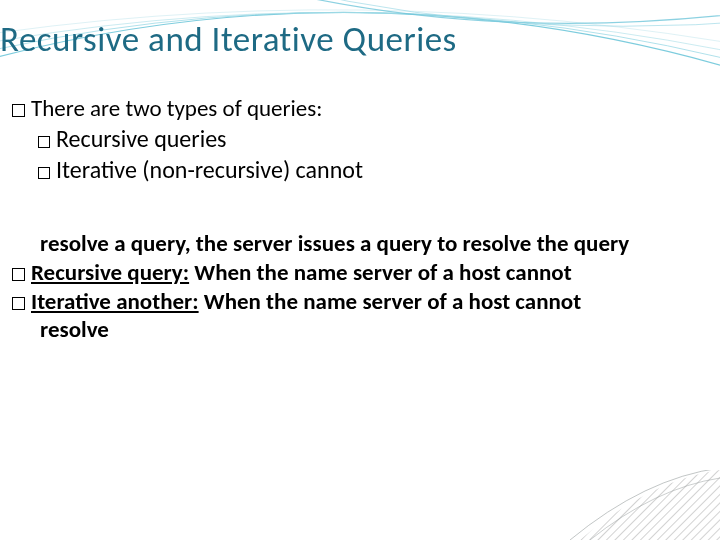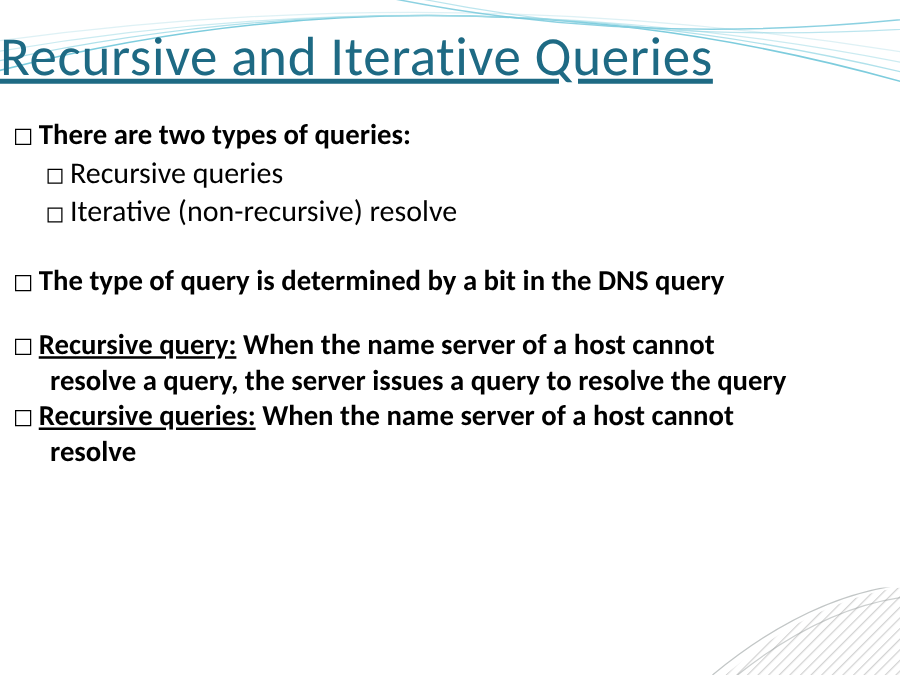--- a/index.html
+++ b/index.html
@@ -23,36 +23,35 @@
     top: -10px;
     left: 0;
     width: 720px;
     height: 120px;
     pointer-events: none;
   }
   .title {
     position: absolute;
     top: 18px;
     left: 0px;
-    font-size: 44px;
+    font-size: 35px;
     color: #1e6a84;
     font-weight: 400;
     letter-spacing: 0.5px;
-    text-decoration: underline;
   }
   .body {
     position: absolute;
     top: 90px;
     left: 12px;
     right: 20px;
     color: #000;
   }
   .lvl1 {
     font-size: 23px;
-    font-weight: 700;
+    font-weight: 400;
     margin-top: 4px;
     line-height: 1.25;
   }
   .lvl2 {
     font-size: 24px;
     font-weight: 400;
     margin-left: 26px;
     line-height: 1.3;
   }
   .para {
@@ -111,38 +110,35 @@
 
   <div class="body">
 
     <div class="lvl1">
       <span class="box"></span><span>There are two types of queries:</span>
     </div>
     <div class="lvl2">
       <span class="box-sm"></span><span>Recursive queries</span>
     </div>
     <div class="lvl2">
-      <span class="box-sm"></span><span>Iterative (non-recursive) resolve</span>
+      <span class="box-sm"></span><span>Iterative (non-recursive) cannot</span>
     </div>
 
     <div class="gap"></div>
 
-    <div class="lvl1">
-      <span class="box"></span><span>The type of query is determined by a bit in the DNS query</span>
-    </div>
 
     <div class="gap"></div>
 
+    <div class="para indent-continue">resolve a query, the server issues a query to resolve the query</div>
     <div class="para">
       <span class="box"></span><span class="u">Recursive query:</span><span> When the name server of a host cannot</span>
     </div>
-    <div class="para indent-continue">resolve a query, the server issues a query to resolve the query</div>
 
     <div class="para">
-      <span class="box"></span><span class="u">Recursive queries:</span><span> When the name server of a host cannot</span>
+      <span class="box"></span><span class="u">Iterative another:</span><span> When the name server of a host cannot</span>
     </div>
     <div class="para indent-continue">resolve</div>
 
   </div>
 
   <svg class="corner-deco" viewBox="0 0 180 70" preserveAspectRatio="none">
     <defs>
       <pattern id="hatch" patternUnits="userSpaceOnUse" width="6" height="6" patternTransform="rotate(45)">
         <line x1="0" y1="0" x2="0" y2="6" stroke="#bfbfbf" stroke-width="2"></line>
       </pattern>

